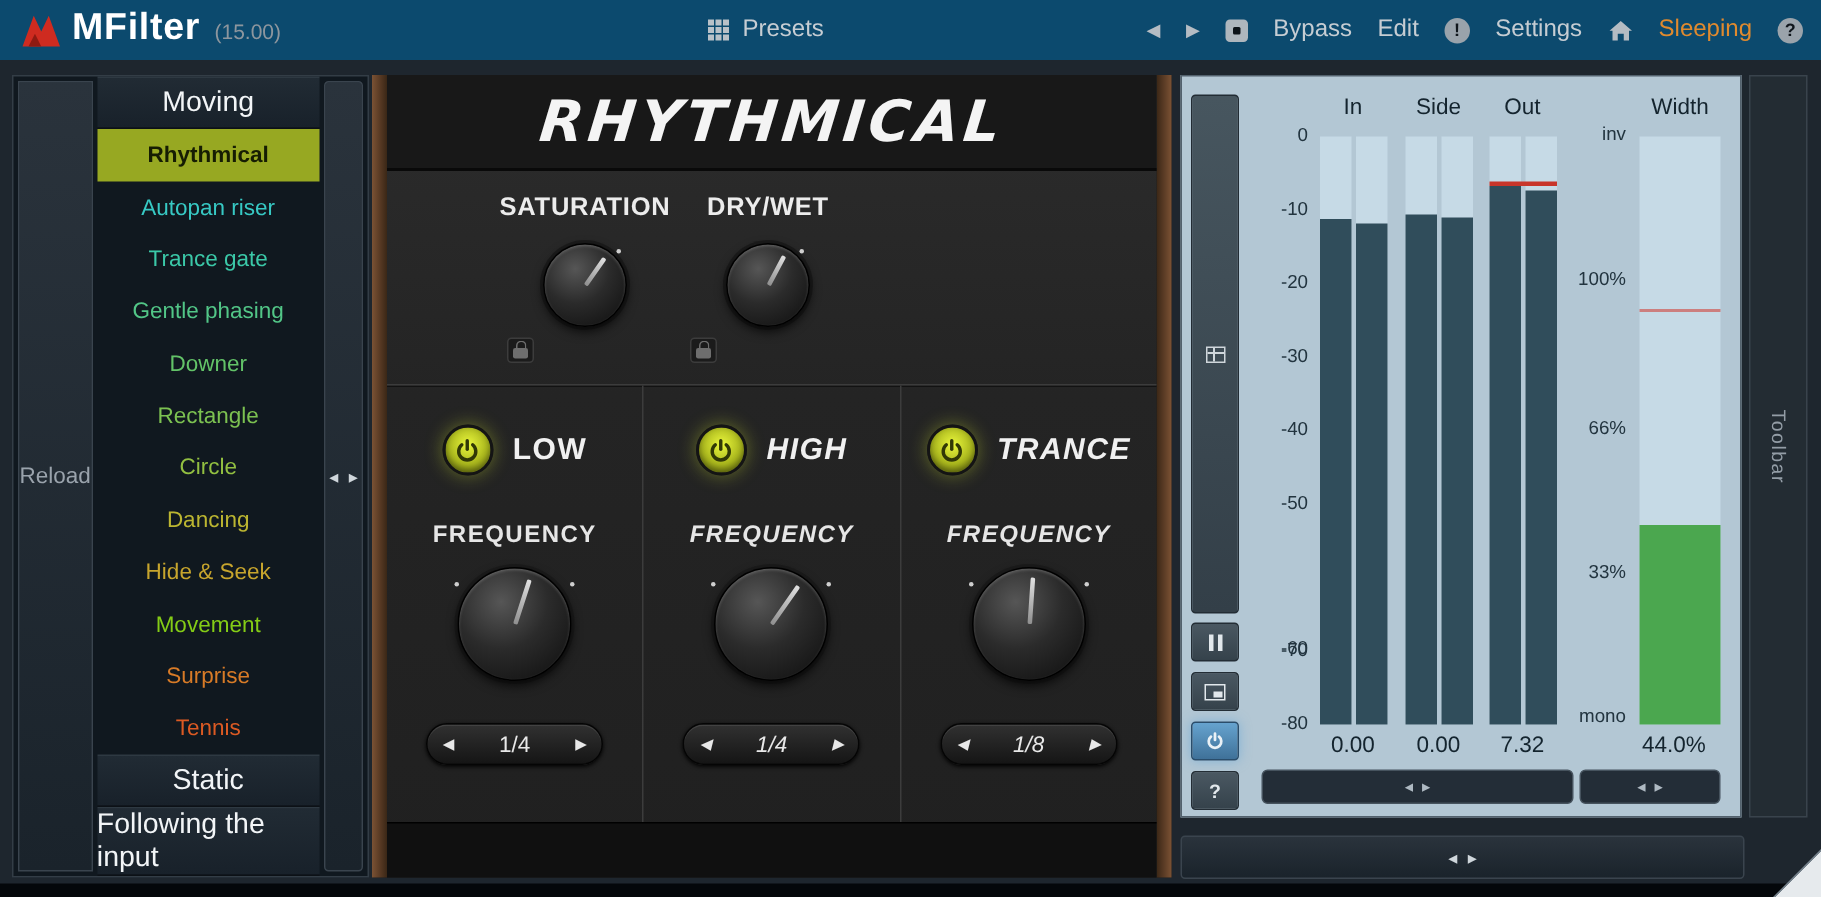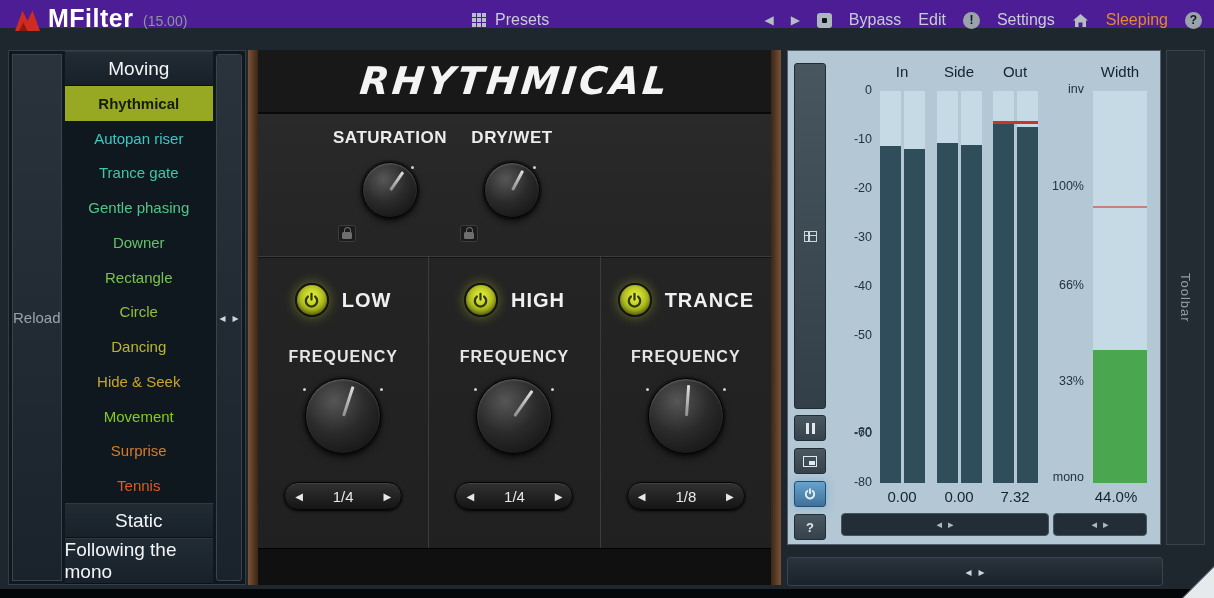--- a/index.html
+++ b/index.html
@@ -1,20 +1,20 @@
 <!DOCTYPE html>
 <html><head>
 <meta charset="utf-8">
 <style>
   html,body{margin:0;padding:0;background:#000;}
   .window{position:relative;width:1214px;height:598px;background:#1e262e;overflow:hidden;
           font-family:"Liberation Sans",sans-serif;-webkit-font-smoothing:antialiased;}
 
   
-  .topbar{position:absolute;left:0;top:0;right:0;height:28px;background:#4c1d95;color:#c2c9cf;text-align:right;}
+  .topbar{position:absolute;left:0;top:0;right:0;height:40px;background:#0c4a6e;color:#c2c9cf;text-align:right;}
   .logo{position:absolute;left:14px;top:8px;}
   .app-title{position:absolute;left:48px;top:4px;font-size:25px;font-weight:600;color:#fff;letter-spacing:.5px;}
   .app-version{position:absolute;left:143px;top:13px;font-size:14px;color:#8d969e;}
   .presets-btn{position:absolute;left:472px;top:0;height:40px;display:flex;align-items:center;gap:9px;
                font-size:16px;color:#c6cdd3;cursor:default;}
   .grid-icon{display:grid;grid-template-columns:repeat(3,4px);grid-template-rows:repeat(3,4px);gap:1px;}
   .grid-icon i{background:#b9c1c8;}
   .topbar-right{position:absolute;right:12px;top:0;height:40px;display:flex;align-items:center;gap:17px;}
   .tb-arrow{font-size:12px;color:#b5bcc3;}
   .tb-item{font-size:16px;color:#c6cdd3;}
@@ -66,21 +66,21 @@
   .kdot.l{top:9px;left:-3px;} .kdot.r{top:9px;right:-3px;}
   .lock-row{margin-top:7px;text-align:left;padding-left:8px;}
   .lock-chip{display:inline-flex;width:18px;height:17px;background:#1b1b1b;border:1px solid #3c3c3c;border-radius:3px;
              align-items:flex-end;justify-content:center;padding-bottom:2px;box-sizing:border-box;}
   .lock{width:10px;height:7px;background:#6e6e6e;border-radius:1.5px;position:relative;}
   .lock::before{content:"";position:absolute;top:-5px;left:1.5px;width:7px;height:7px;border:1.8px solid #6e6e6e;
                 border-bottom:none;border-radius:4px 4px 0 0;box-sizing:border-box;}
   .h-div{position:absolute;left:0;right:0;top:206px;height:1px;background:#3c3c3c;box-shadow:0 1px 0 #121212;}
   .bands{position:absolute;left:0;right:0;top:207px;bottom:36px;display:flex;}
   .band{flex:1;text-align:center;}
-  .band + .band{border-left:1px solid #3c3c3c;}
+  .band + .band{border-left:1px solid #3c3c3c;font-style:italic;}
   .band-head{display:flex;align-items:center;justify-content:center;gap:13px;margin-top:26px;}
   .power{width:34px;height:34px;border-radius:50%;flex:0 0 34px;
          background:radial-gradient(circle at 50% 38%,#eaf73c,#a9b61d 55%,#636c0d);
          border:2px solid #141414;box-shadow:0 0 12px rgba(205,225,45,.4),inset 0 -2px 4px rgba(0,0,0,.35);
          display:flex;align-items:center;justify-content:center;box-sizing:border-box;}
   .band-name{font-size:20px;font-weight:bold;color:#f0f0f0;letter-spacing:1px;}
   .param-label{margin-top:31px;font-size:16px;font-weight:bold;color:#e6e6e6;letter-spacing:1px;}
   .stepper{margin:28px auto 0;width:118px;height:28px;border-radius:14px;
            background:linear-gradient(#313131,#151515);border:1px solid #050505;
            box-shadow:inset 0 1px 0 rgba(255,255,255,.09),0 1px 3px #000;
@@ -198,21 +198,21 @@
         <div class="p-item" style="color: rgb(82, 198, 135);">Gentle phasing</div>
         <div class="p-item" style="color: rgb(99, 195, 104);">Downer</div>
         <div class="p-item" style="color: rgb(124, 193, 81);">Rectangle</div>
         <div class="p-item" style="color: rgb(146, 191, 65);">Circle</div>
         <div class="p-item" style="color: rgb(187, 181, 49);">Dancing</div>
         <div class="p-item" style="color: rgb(199, 165, 45);">Hide &amp; Seek</div>
         <div class="p-item" style="color: #84cc16;">Movement</div>
         <div class="p-item" style="color: rgb(216, 123, 39);">Surprise</div>
         <div class="p-item" style="color: rgb(220, 90, 35);">Tennis</div>
         <div class="p-header">Static</div>
-        <div class="p-header">Following the mono</div>
+        <div class="p-header">Following the input</div>
       </div>
     <div class="scrollbar">
       <span>◂</span>
       <span>▸</span>
     </div>
   </div>
 
   <div class="center">
     <div class="wood left"></div>
     <div class="wood right"></div>

